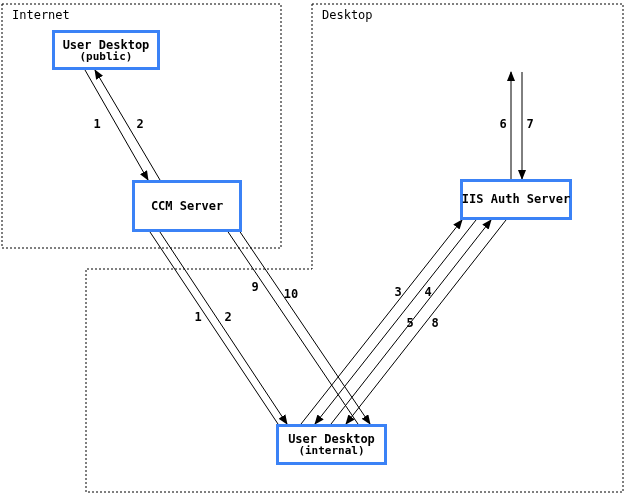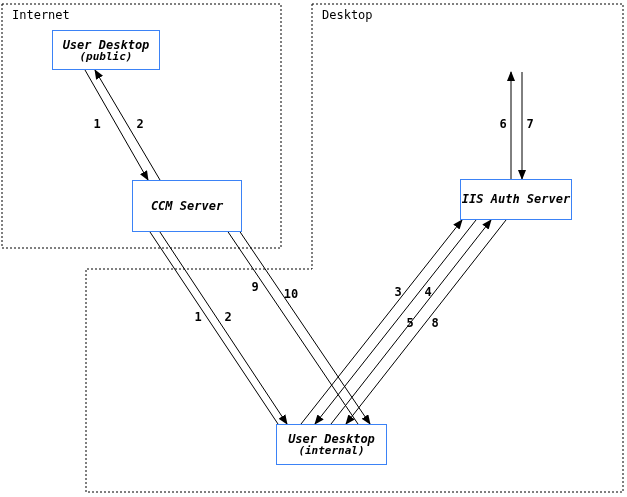--- a/index.html
+++ b/index.html
@@ -35,28 +35,27 @@
   .region-label {
     position: absolute;
     font-size: 12px;
     font-weight: 400;
     white-space: nowrap;
     line-height: 12px;
   }
   .node {
     position: absolute;
     box-sizing: border-box;
-    border: 1px solid #3b82f6;
+    border: 3px solid #3b82f6;
     background: #ffffff;
     display: flex;
     flex-direction: column;
     align-items: center;
     justify-content: center;
     text-align: center;
-    font-style: italic;
   }
   .node-title {
     font-size: 12px;
     font-weight: 700;
     line-height: 13px;
     white-space: nowrap;
   }
   .node-sub {
     font-size: 11px;
     font-weight: 700;

